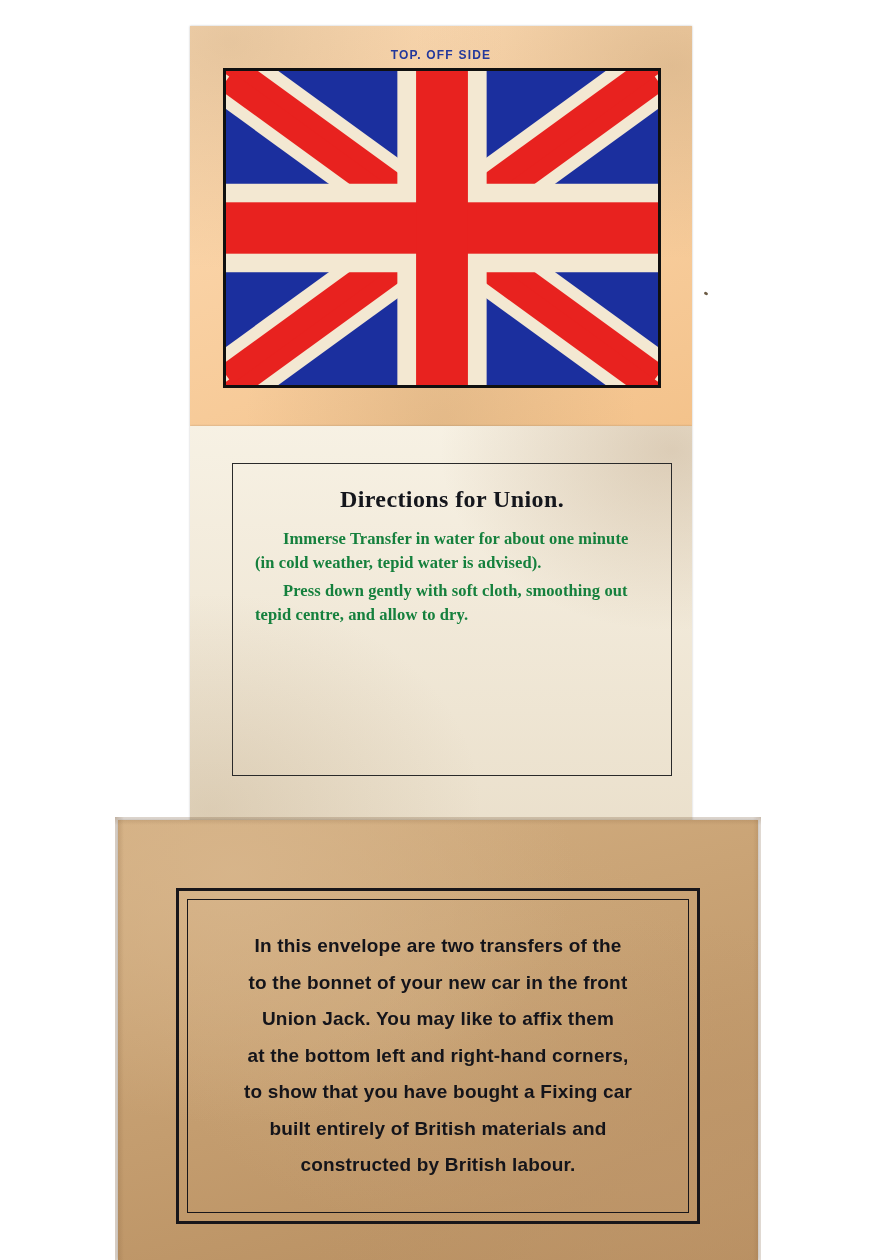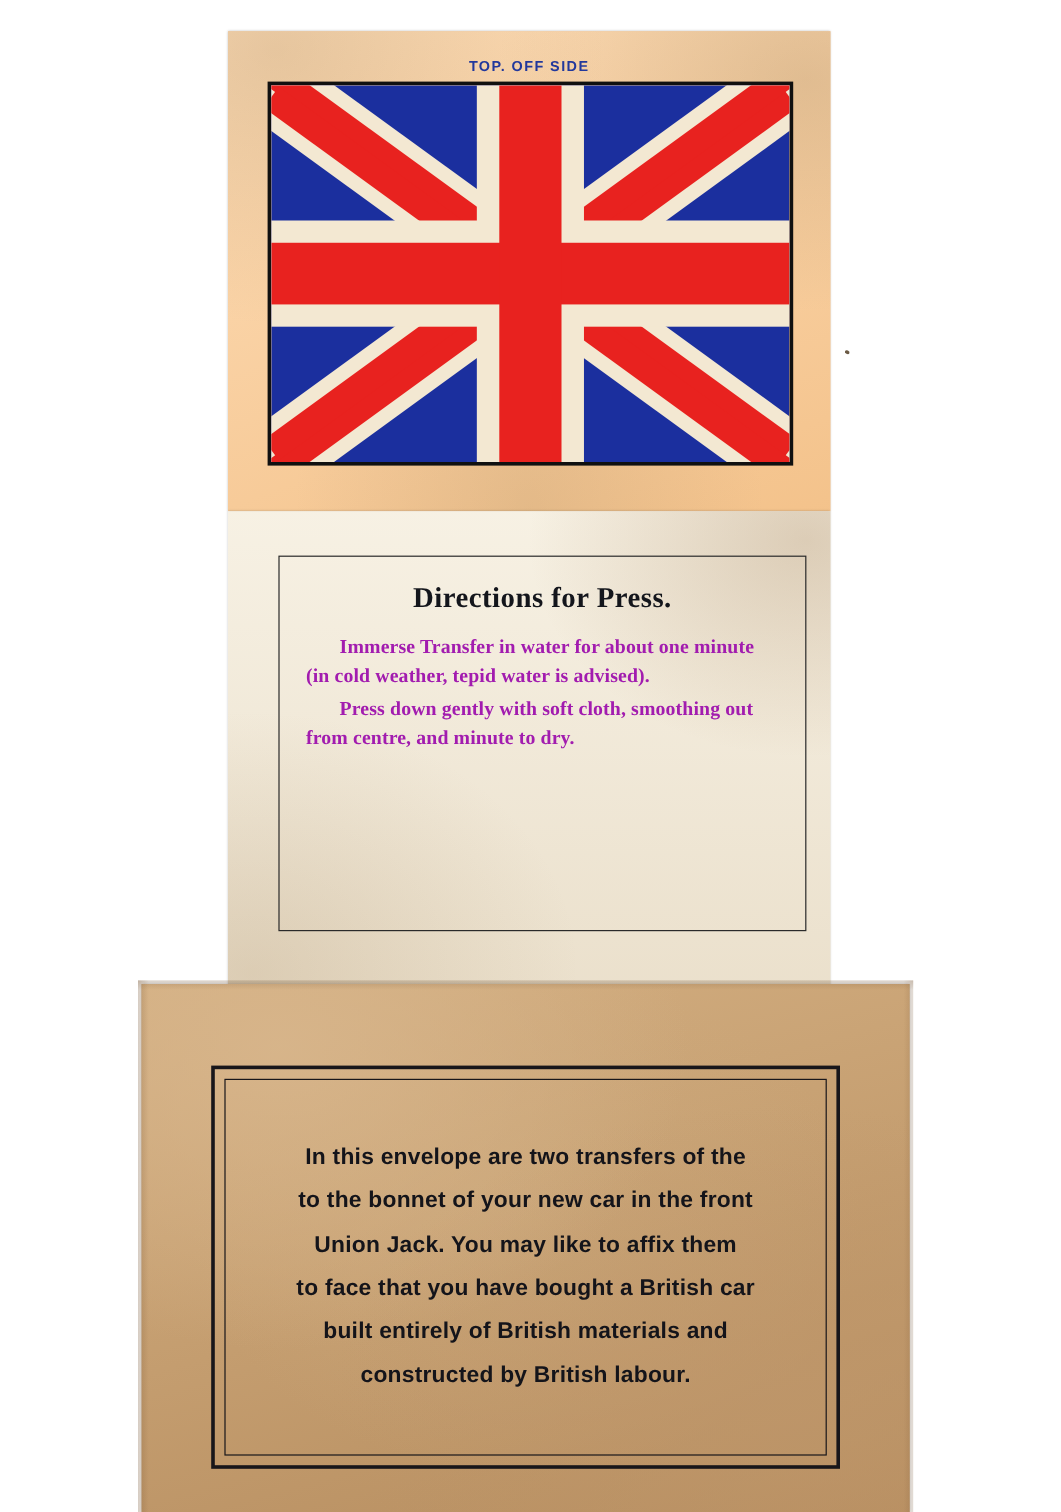--- a/index.html
+++ b/index.html
@@ -101,21 +101,21 @@
     font-size: 24px;
     font-weight: bold;
     color: #14161c;
     letter-spacing: 0.4px;
     margin: 4px 0 14px 0;
   }
   .directions-para {
     font-family: "Liberation Serif", serif;
     font-size: 16.5px;
     font-weight: bold;
-    color: #a21caf;
+    color: #15803d;
     line-height: 1.45;
     text-indent: 28px;
     margin: 0 0 4px 0;
     letter-spacing: 0.1px;
   }
 
   
   #envelope {
     position: absolute;
     left: 118px;
@@ -217,32 +217,33 @@
       <rect x="0" y="184" width="600" height="72" fill="#e8221f"></rect>
       <rect x="264" y="0" width="72" height="440" fill="#e8221f"></rect>
     </svg>
   </div>
 </div>
 
 <div id="speck"></div>
 
 <div id="directions-card">
   <div id="directions-frame">
-    <div id="directions-title">Directions for Press.</div>
+    <div id="directions-title">Directions for Union.</div>
     <p class="directions-para">Immerse Transfer in water for about one minute (in cold weather, tepid water is advised).</p>
-    <p class="directions-para">Press down gently with soft cloth, smoothing out from centre, and minute to dry.</p>
+    <p class="directions-para">Press down gently with soft cloth, smoothing out tepid centre, and allow to dry.</p>
   </div>
 </div>
 
 <div id="envelope">
   <div id="envelope-frame">
     <div id="envelope-frame-inner">
       <div id="envelope-text">
         <div>In this envelope are two transfers of the</div>
         <div>to the bonnet of your new car in the front</div>
         <div>Union Jack.  You may like to affix them</div>
-        <div>to face that you have bought a British car</div>
+        <div>at the bottom left and right-hand corners,</div>
+        <div>to show that you have bought a Fixing car</div>
         <div>built  entirely  of  British  materials  and</div>
         <div>constructed  by  British  labour.</div>
       </div>
     </div>
   </div>
 </div>
 
 </body></html>

